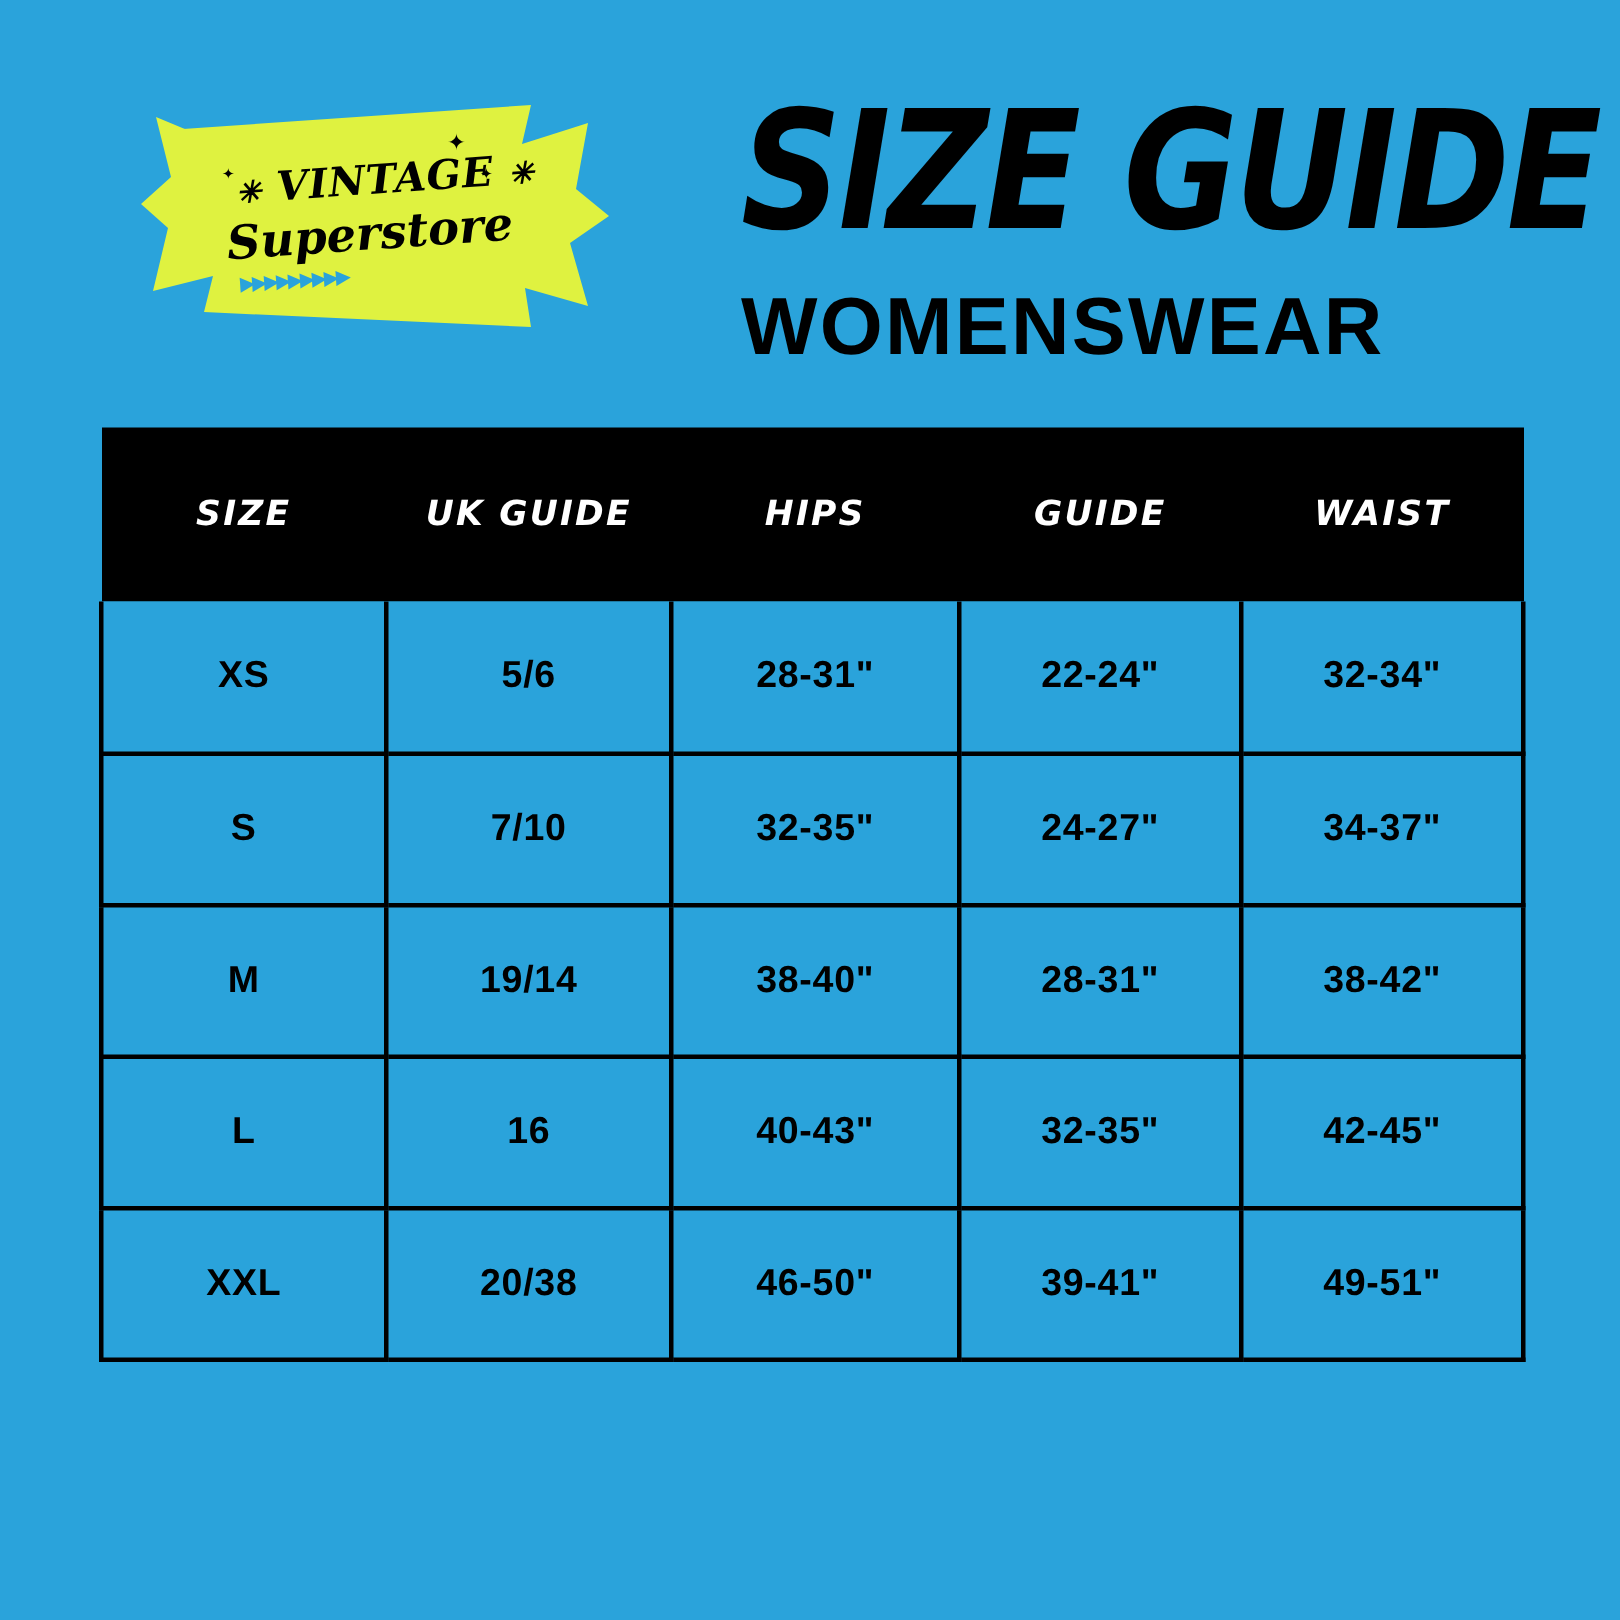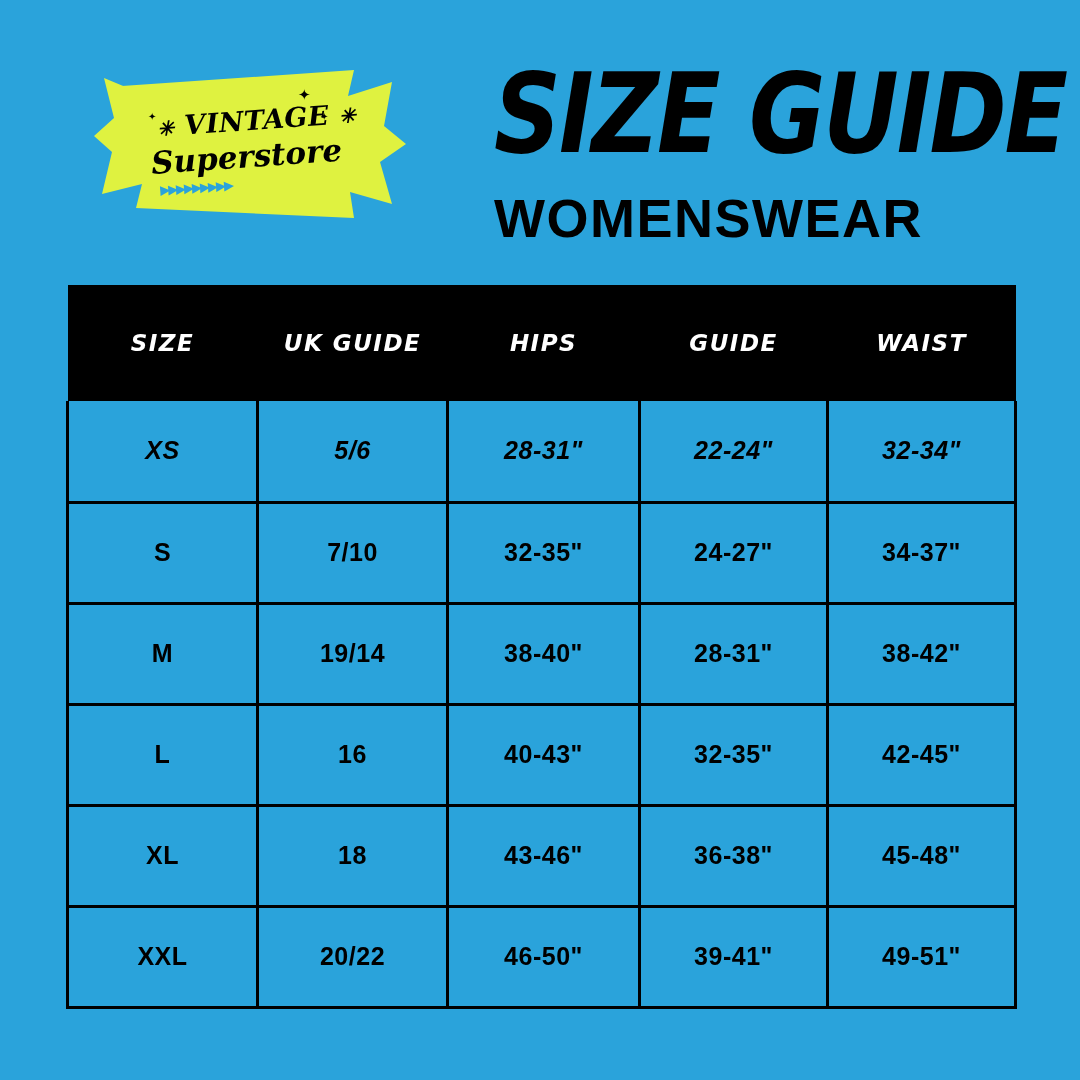--- a/index.html
+++ b/index.html
@@ -142,21 +142,21 @@
     color: #000;
     font-family: "Liberation Sans", sans-serif;
     font-weight: bold;
     font-size: 25px;
     text-align: center;
     vertical-align: middle;
     letter-spacing: 0.5px;
   }
   .size-table tbody tr td:first-child { border-left: 3px solid #000; }
   .size-table tbody tr td:last-child { border-right: 3px solid #000; }
-  .size-table tbody tr:first-child td { border-top: none; font-style: italic; }
+  .size-table tbody tr:first-child td { border-top: none; }
   .col-size   { width: 190px; }
   .col-uk     { width: 190px; }
   .col-bust   { width: 192px; }
   .col-waist  { width: 188px; }
   .col-hips   { width: 188px; }
 </style>
 </head>
 <body>
 
 <div class="logo-badge">
@@ -241,27 +241,20 @@
       <td>38-42"</td>
     </tr>
     <tr>
       <td>L</td>
       <td>16</td>
       <td>40-43"</td>
       <td>32-35"</td>
       <td>42-45"</td>
     </tr>
     <tr>
-      <td>XL</td>
-      <td>18</td>
-      <td>43-46"</td>
-      <td>36-38"</td>
-      <td>45-48"</td>
-    </tr>
-    <tr>
       <td>XXL</td>
-      <td>20/22</td>
+      <td>20/38</td>
       <td>46-50"</td>
       <td>39-41"</td>
       <td>49-51"</td>
     </tr>
   </tbody>
 </table>
 
 </body></html>

